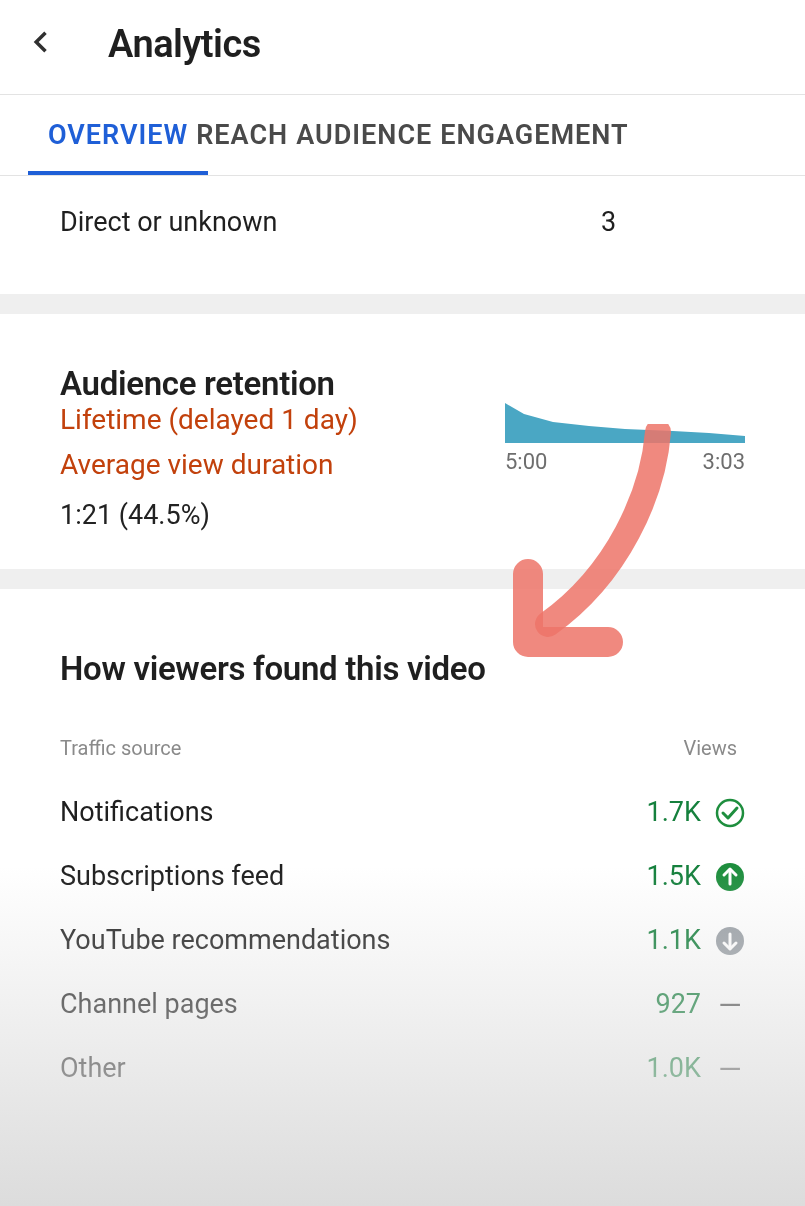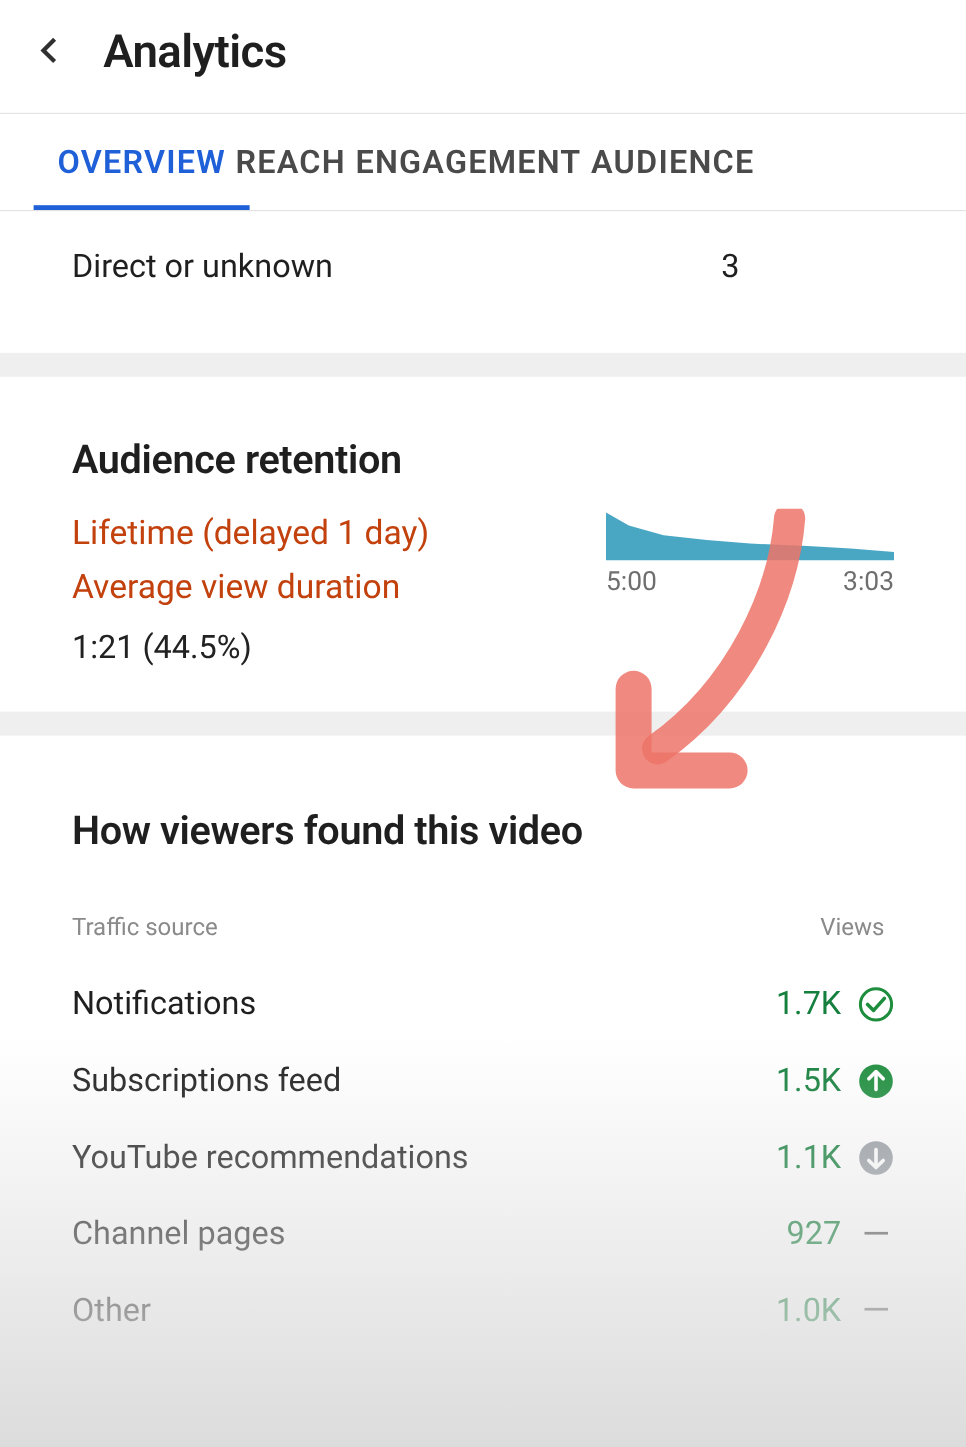--- a/index.html
+++ b/index.html
@@ -2,21 +2,21 @@
 <html><head>
 <meta charset="utf-8">
 <style>
   * { box-sizing: border-box; margin: 0; padding: 0; }
   html, body { width: 805px; height: 1206px; font-family: -apple-system, Roboto, Arial, sans-serif; background: #fff; color: #1f1f1f; overflow: hidden; }
 
   .header {
     display: flex;
     align-items: center;
     padding: 22px 28px 28px 28px;
-    gap: 30px;
+    gap: 52px;
   }
   .back-chevron svg { width: 28px; height: 28px; stroke: #303030; stroke-width: 3; fill: none; }
   .header-title { font-size: 38px; font-weight: 600; letter-spacing: -0.5px; }
 
   .tabs {
     display: flex;
     border-top: 1px solid #e3e3e3;
     border-bottom: 1px solid #e3e3e3;
     padding-left: 44px;
     overflow: hidden;
@@ -53,21 +53,21 @@
     background: #efefef;
   }
 
   .section {
     padding: 50px 60px 38px 60px;
     position: relative;
   }
   .section-title {
     font-size: 33px;
     font-weight: 650;
-    margin-bottom: 24px;
+    margin-bottom: 0;
     letter-spacing: -0.3px;
   }
 
   .ret-wrap { display: flex; }
   .ret-left { flex: 1; }
   .ret-sub {
     font-size: 28px;
     color: #c2410c;
     margin-bottom: 12px;
   }
@@ -138,22 +138,22 @@
     <svg viewBox="0 0 24 24">
         <polyline points="15 4 7 12 15 20"></polyline>
       </svg>
   </div>
   <div class="header-title">Analytics</div>
 </div>
 
 <div class="tabs">
   <div class="tab active">OVERVIEW</div>
   <div class="tab">REACH</div>
+  <div class="tab">AUDIENCE</div>
   <div class="tab">ENGAGEMENT</div>
-  <div class="tab">AUDIENCE</div>
 </div>
 
 <div class="row-direct">
   <div class="label">Direct or unknown</div>
   <div class="val">3</div>
 </div>
 
 <div class="divider"></div>
 
 <div class="section">

